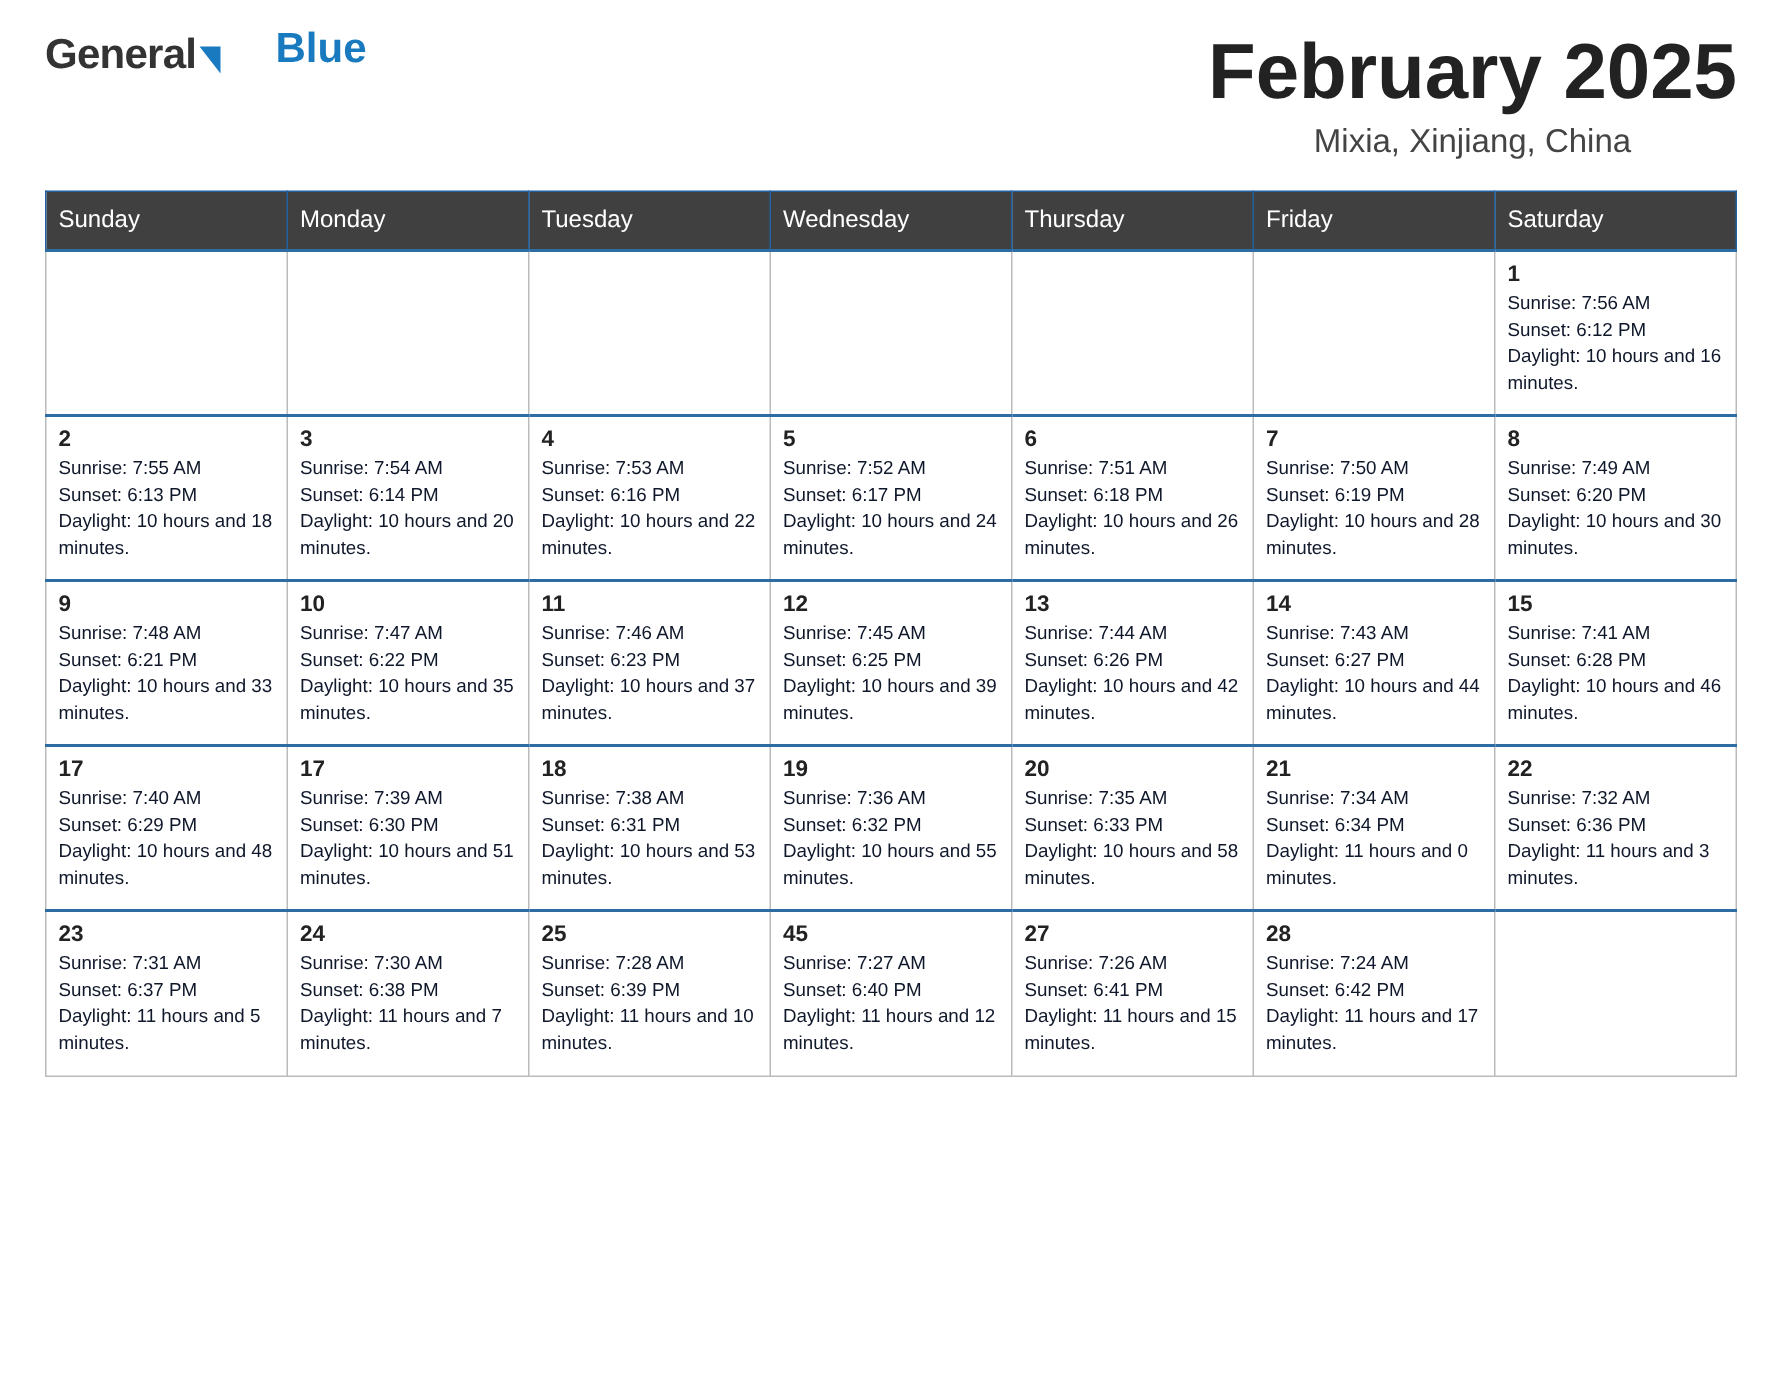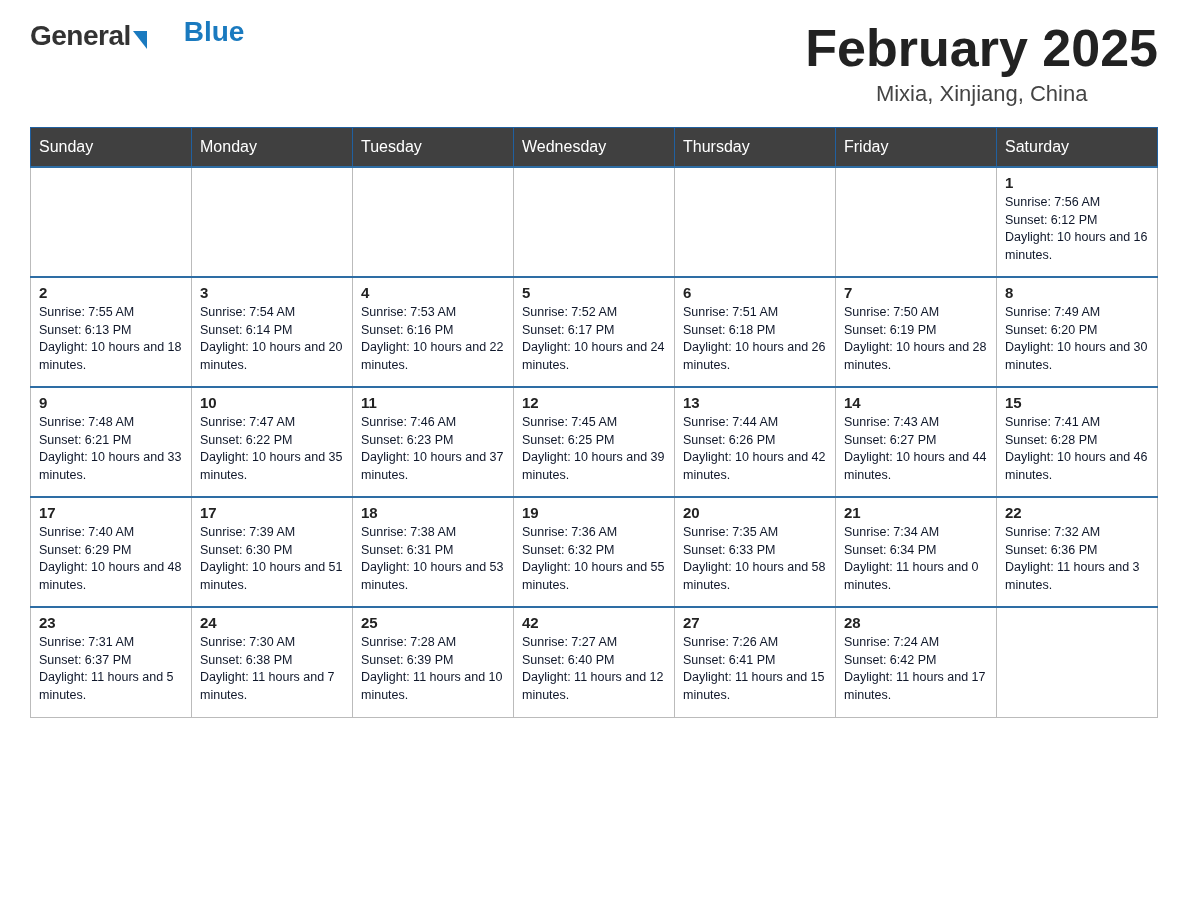--- a/index.html
+++ b/index.html
@@ -250,21 +250,21 @@
         </td>
         <td>
           <span class="day-number">24</span>
           <div class="day-info">Sunrise: 7:30 AM<br>Sunset: 6:38 PM<br>Daylight: 11 hours and 7 minutes.</div>
         </td>
         <td>
           <span class="day-number">25</span>
           <div class="day-info">Sunrise: 7:28 AM<br>Sunset: 6:39 PM<br>Daylight: 11 hours and 10 minutes.</div>
         </td>
         <td>
-          <span class="day-number">42</span>
+          <span class="day-number">45</span>
           <div class="day-info">Sunrise: 7:27 AM<br>Sunset: 6:40 PM<br>Daylight: 11 hours and 12 minutes.</div>
         </td>
         <td>
           <span class="day-number">27</span>
           <div class="day-info">Sunrise: 7:26 AM<br>Sunset: 6:41 PM<br>Daylight: 11 hours and 15 minutes.</div>
         </td>
         <td>
           <span class="day-number">28</span>
           <div class="day-info">Sunrise: 7:24 AM<br>Sunset: 6:42 PM<br>Daylight: 11 hours and 17 minutes.</div>
         </td>

